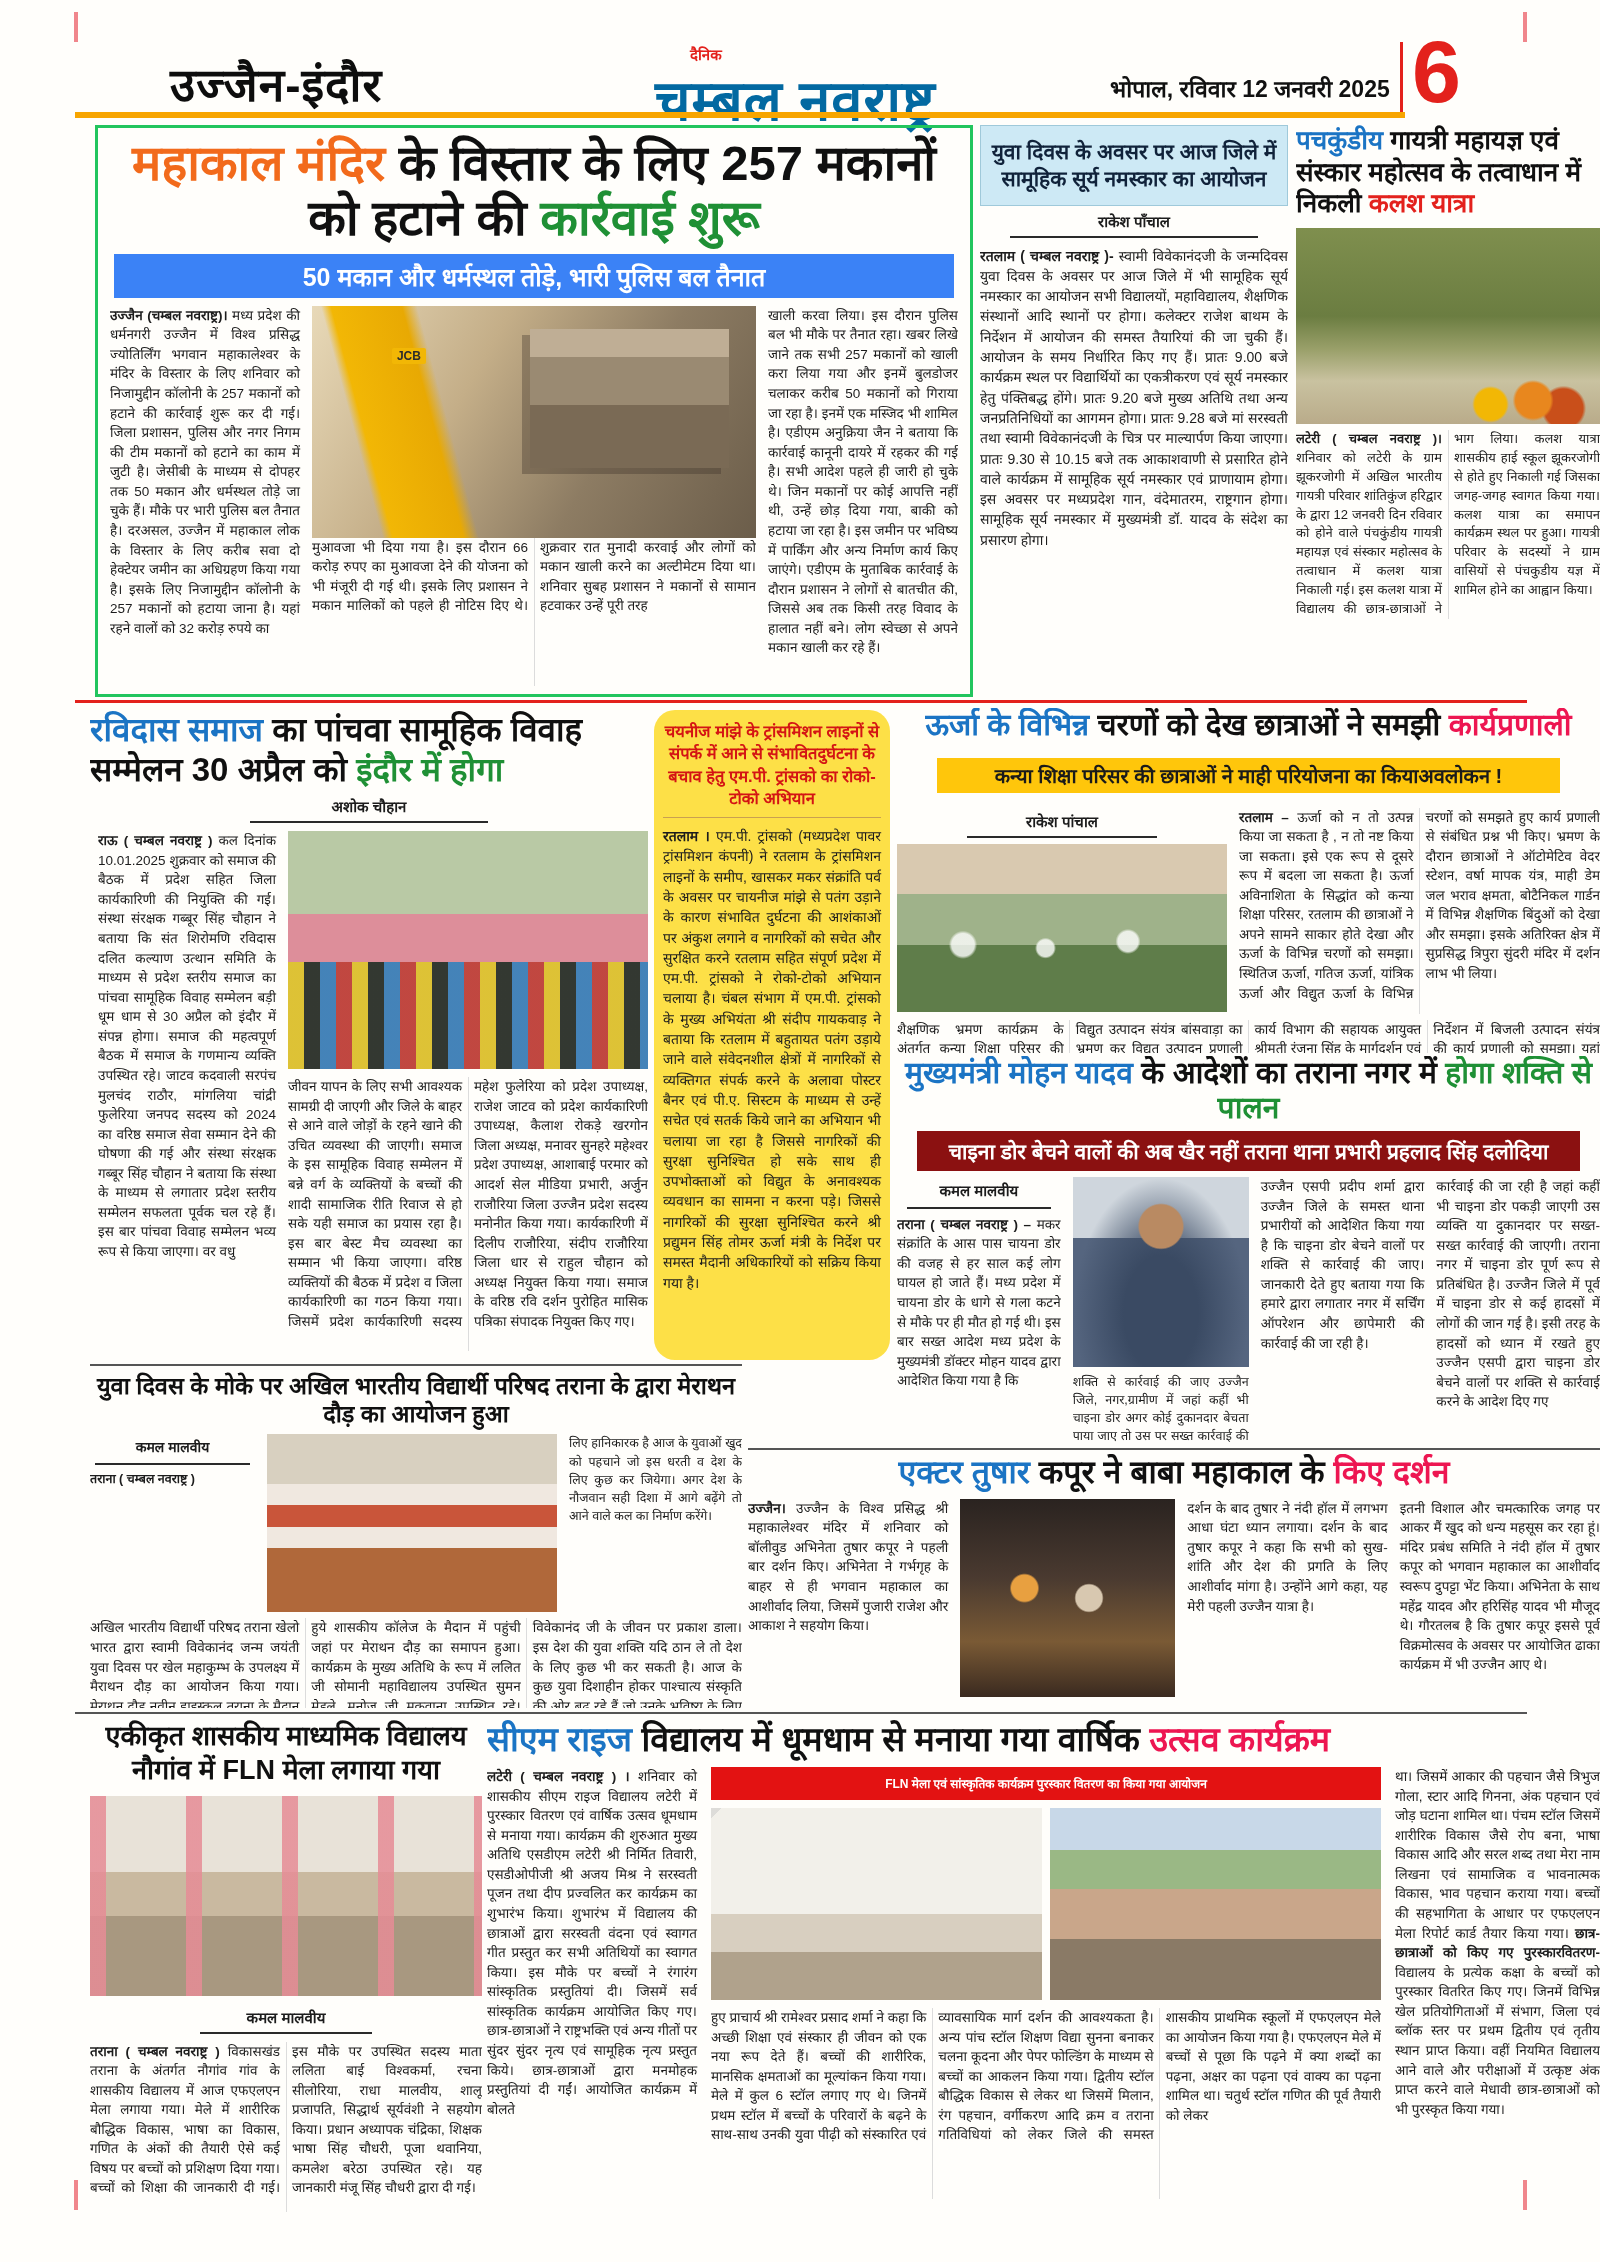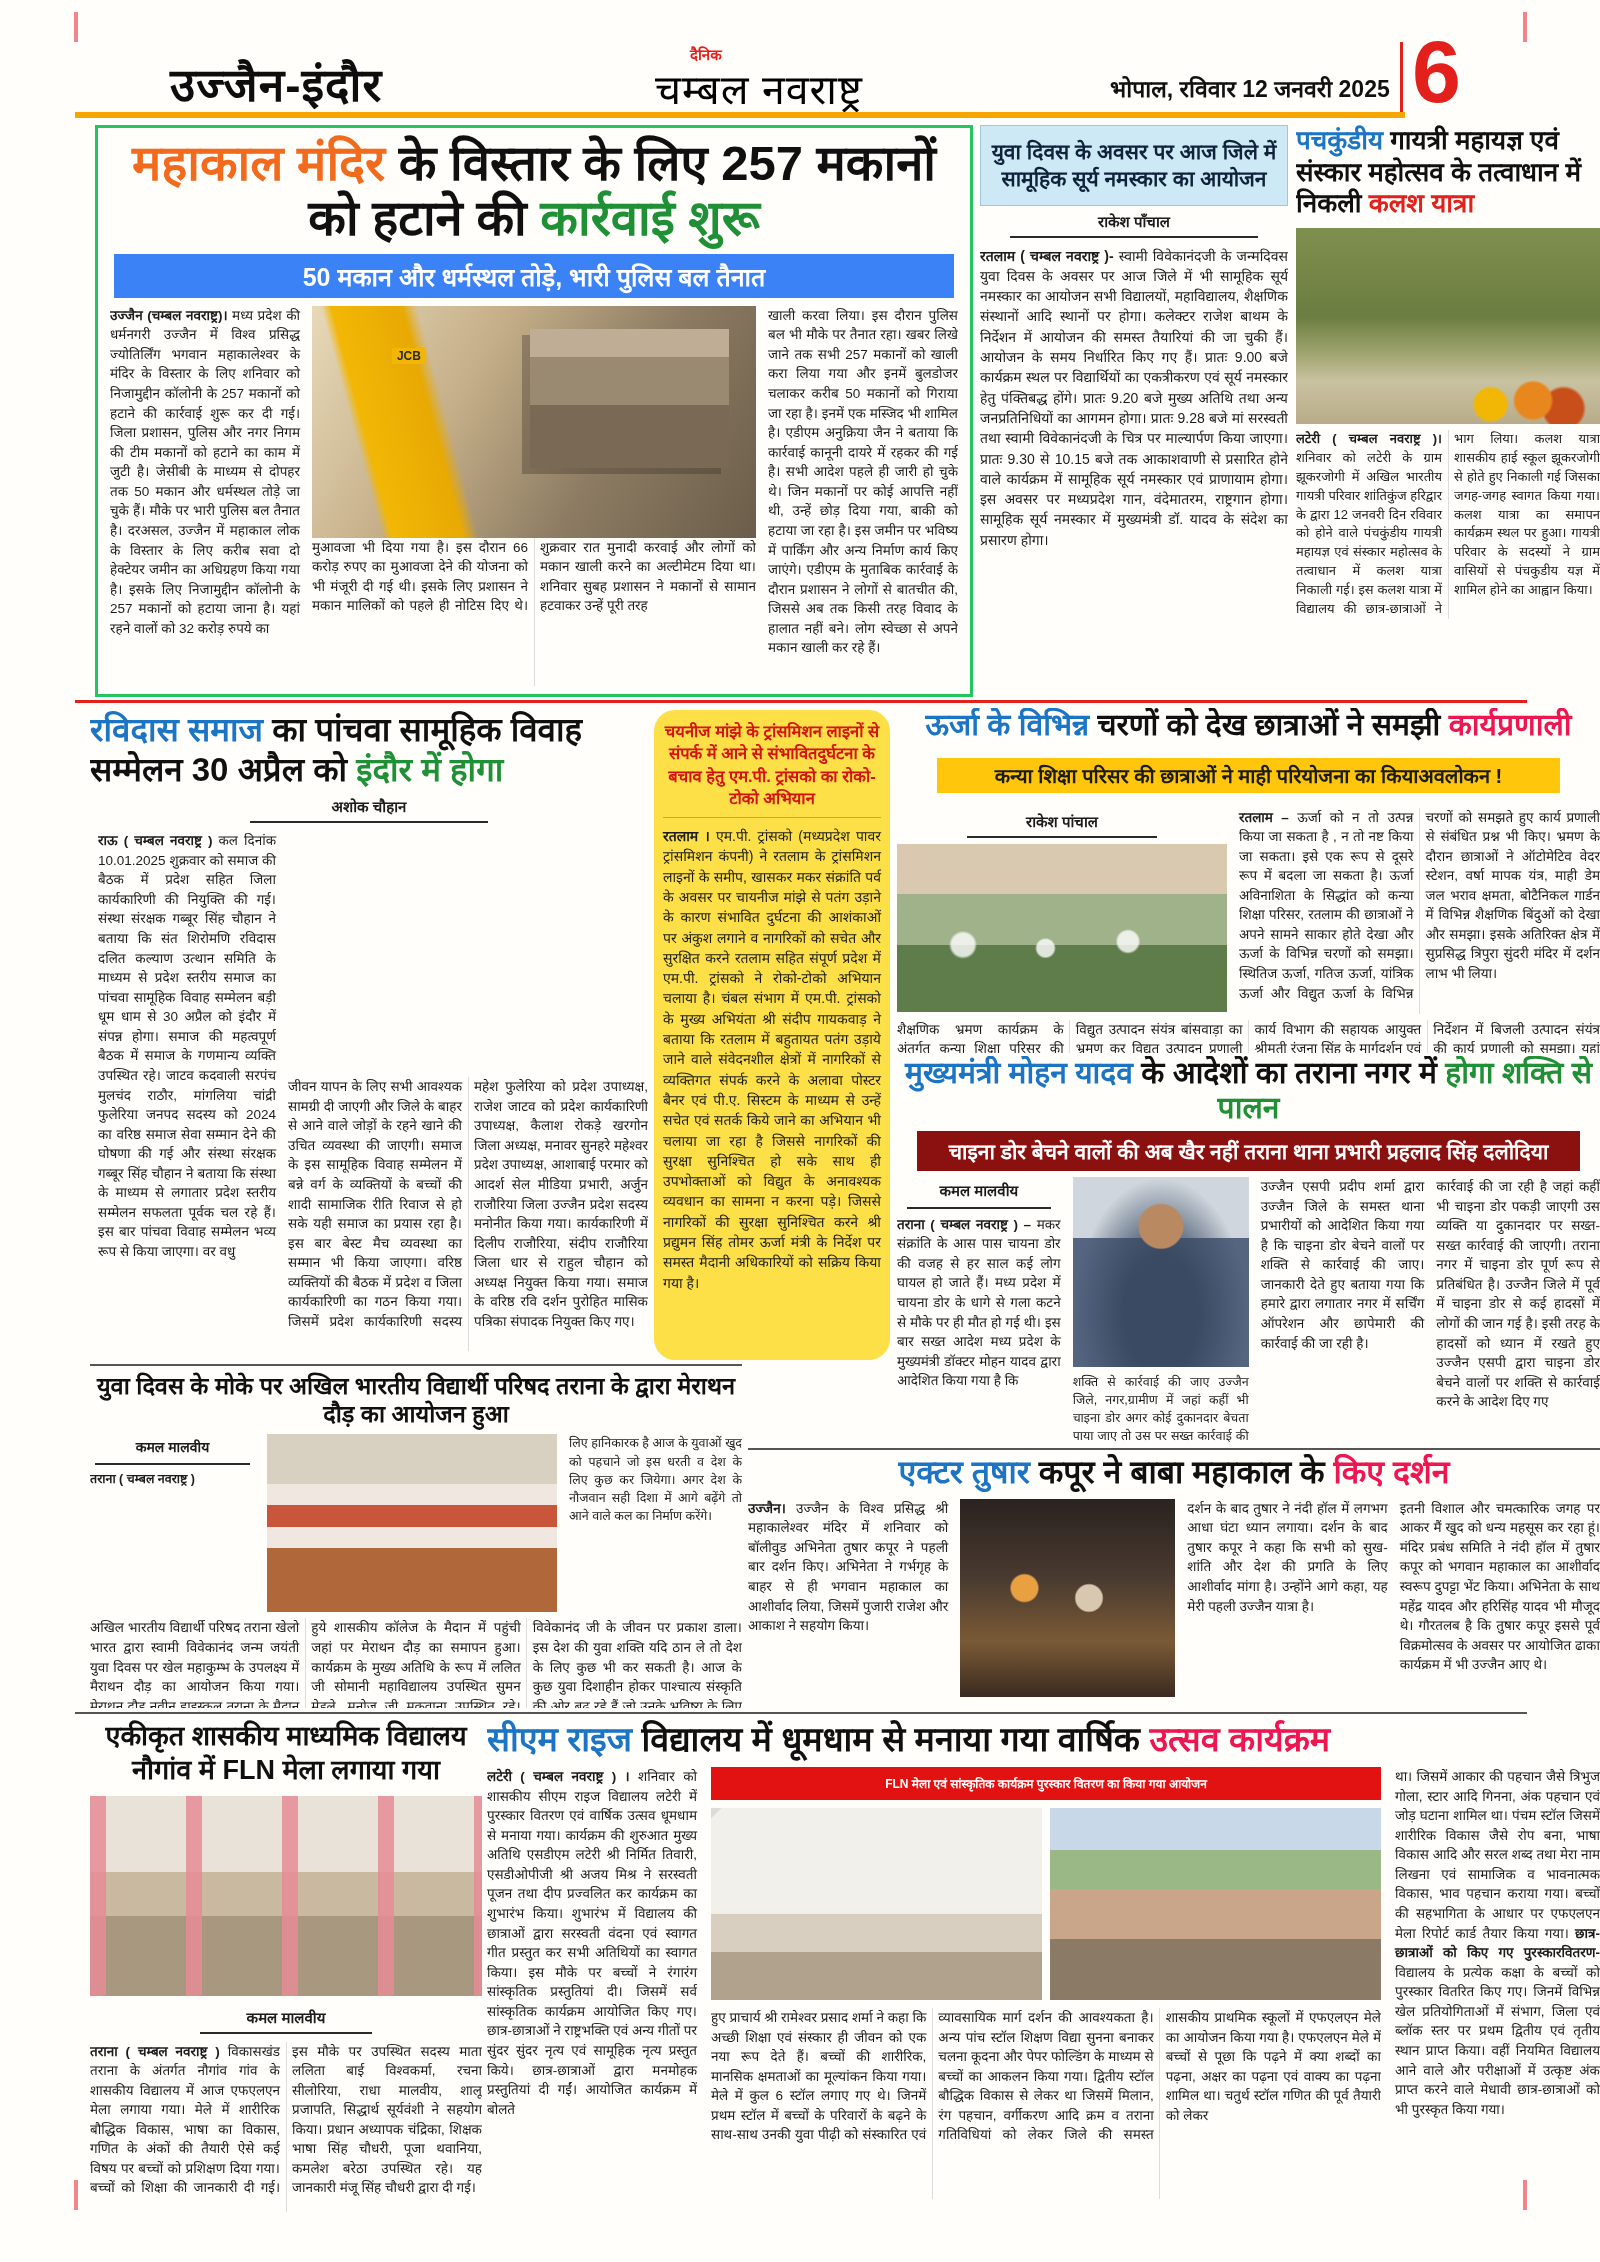--- a/index.html
+++ b/index.html
@@ -3,21 +3,21 @@
 <meta charset="utf-8">
 <style>
   html,body{margin:0;padding:0;background:#e9e9e9;}
   .page{position:relative;width:1600px;height:2262px;background:#fffefb;margin:0 auto;
         font-family:"Liberation Sans",sans-serif;overflow:hidden;color:#1c1c1c;}
   .abs{position:absolute;}
   .mark{position:absolute;width:4px;height:30px;background:#f0868c;}
   
   .edition{font-size:46px;font-weight:bold;color:#0d0d0d;letter-spacing:1px;}
   .daily{font-size:15px;font-weight:bold;color:#e3211c;}
-  .paper{font-size:41px;font-weight:normal;color:#000000;letter-spacing:1px;}
+  .paper{font-size:56px;font-weight:bold;color:#0369a1;letter-spacing:1px;}
   .dateline-top{font-size:23px;font-weight:bold;color:#111;}
   .pageno{font-size:88px;font-weight:bold;color:#e3211c;line-height:1;}
   .orange-rule{background:#f7a500;height:6px;}
   .red-rule{background:#e3211c;height:3px;}
   .gray-rule{background:#555;height:2px;}
   
   .body-text{font-size:13.5px;line-height:1.45;text-align:justify;}
   .cols-2{column-count:2;column-gap:12px;column-rule:1px solid #dcdcdc;}
   .cols-3{column-count:3;column-gap:12px;column-rule:1px solid #dcdcdc;}
   .cols-4{column-count:4;column-gap:12px;column-rule:1px solid #dcdcdc;}
@@ -99,21 +99,21 @@
   <div class="abs" style="left:90px;top:710px;width:558px;height:650px;overflow:hidden;">
     <h2 style="font-size:33px;line-height:1.2;">
       <span style="color:#1b74c4;">रविदास समाज</span><span style="color:#101010;"> का पांचवा सामूहिक विवाह सम्मेलन 30 अप्रैल को </span><span style="color:#1f9035;">इंदौर में होगा</span>
     </h2>
     <div class="byline" style="margin:4px 160px 8px 160px;">अशोक चौहान</div>
     <div style="display:grid;grid-template-columns:178px 1fr;gap:12px;height:520px;overflow:hidden;margin-left:8px;">
       <div class="body-text">
         <b class="dl">राऊ ( चम्बल नवराष्ट्र )</b>
         <span>कल दिनांक 10.01.2025 शुक्रवार को समाज की बैठक में प्रदेश सहित जिला कार्यकारिणी की नियुक्ति की गई। संस्था संरक्षक गब्बूर सिंह चौहान ने बताया कि संत शिरोमणि रविदास दलित कल्याण उत्थान समिति के माध्यम से प्रदेश स्तरीय समाज का पांचवा सामूहिक विवाह सम्मेलन बड़ी धूम धाम से 30 अप्रैल को इंदौर में संपन्न होगा। समाज की महत्वपूर्ण बैठक में समाज के गणमान्य व्यक्ति उपस्थित रहे। जाटव कदवाली सरपंच मुलचंद राठौर, मांगलिया चांद्री फुलेरिया जनपद सदस्य को 2024 का वरिष्ठ समाज सेवा सम्मान देने की घोषणा की गई और संस्था संरक्षक गब्बूर सिंह चौहान ने बताया कि संस्था के माध्यम से लगातार प्रदेश स्तरीय सम्मेलन सफलता पूर्वक चल रहे हैं। इस बार पांचवा विवाह सम्मेलन भव्य रूप से किया जाएगा। वर वधु</span>
       </div>
-      <div style="display:flex;flex-direction:column;gap:8px;overflow:hidden;align-items:center;">
+      <div style="display:flex;flex-direction:column;gap:8px;overflow:hidden;">
         <div class="photo" style="height:238px;background:
              repeating-linear-gradient(90deg, rgba(232,196,48,.9) 0 16px, rgba(43,43,43,.9) 16px 32px, rgba(62,126,193,.9) 32px 48px, rgba(200,60,60,.9) 48px 64px),
              linear-gradient(180deg,#b9c9a5 0 35%,#dd8e9a 35% 55%,#7db06a 55% 100%);background-size:100% 45%,100% 100%;background-position:bottom,top;background-repeat:no-repeat;"></div>
         <div class="body-text cols-2" style="flex:1;overflow:hidden;">जीवन यापन के लिए सभी आवश्यक सामग्री दी जाएगी और जिले के बाहर से आने वाले जोड़ों के रहने खाने की उचित व्यवस्था की जाएगी। समाज के इस सामूहिक विवाह सम्मेलन में बन्ने वर्ग के व्यक्तियों के बच्चों की शादी सामाजिक रीति रिवाज से हो सके यही समाज का प्रयास रहा है। इस बार बेस्ट मैच व्यवस्था का सम्मान भी किया जाएगा। वरिष्ठ व्यक्तियों की बैठक में प्रदेश व जिला कार्यकारिणी का गठन किया गया। जिसमें प्रदेश कार्यकारिणी सदस्य महेश फुलेरिया को प्रदेश उपाध्यक्ष, राजेश जाटव को प्रदेश कार्यकारिणी उपाध्यक्ष, कैलाश रोकड़े खरगोन जिला अध्यक्ष, मनावर सुनहरे महेश्वर प्रदेश उपाध्यक्ष, आशाबाई परमार को आदर्श सेल मीडिया प्रभारी, अर्जुन राजौरिया जिला उज्जैन प्रदेश सदस्य मनोनीत किया गया। कार्यकारिणी में दिलीप राजौरिया, संदीप राजौरिया जिला धार से राहुल चौहान को अध्यक्ष नियुक्त किया गया। समाज के वरिष्ठ रवि दर्शन पुरोहित मासिक पत्रिका संपादक नियुक्त किए गए।</div>
       </div>
     </div>
   </div>
 
   <div class="abs" style="left:654px;top:710px;width:236px;height:650px;background:#fde047;box-sizing:border-box;padding:10px 9px;overflow:hidden;border-radius:21px;">
     <div style="color:#d41414;font-weight:bold;font-size:16.5px;line-height:1.35;text-align:center;border-bottom:1px solid #c9a050;padding-bottom:8px;margin-bottom:8px;">चयनीज मांझे के ट्रांसमिशन लाइनों से संपर्क में आने से संभावितदुर्घटना के बचाव हेतु एम.पी. ट्रांसको का रोको-टोको अभियान</div>

